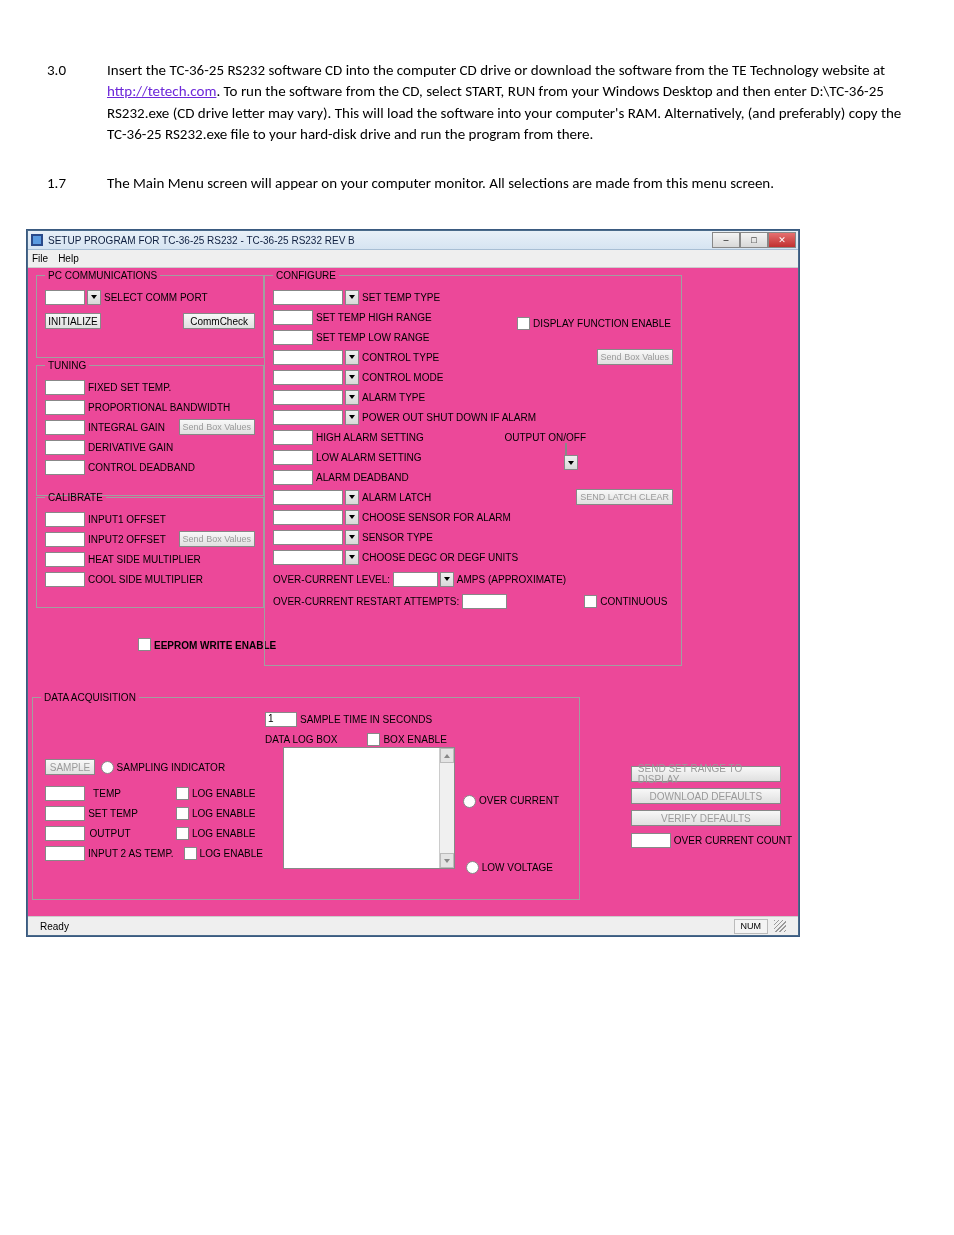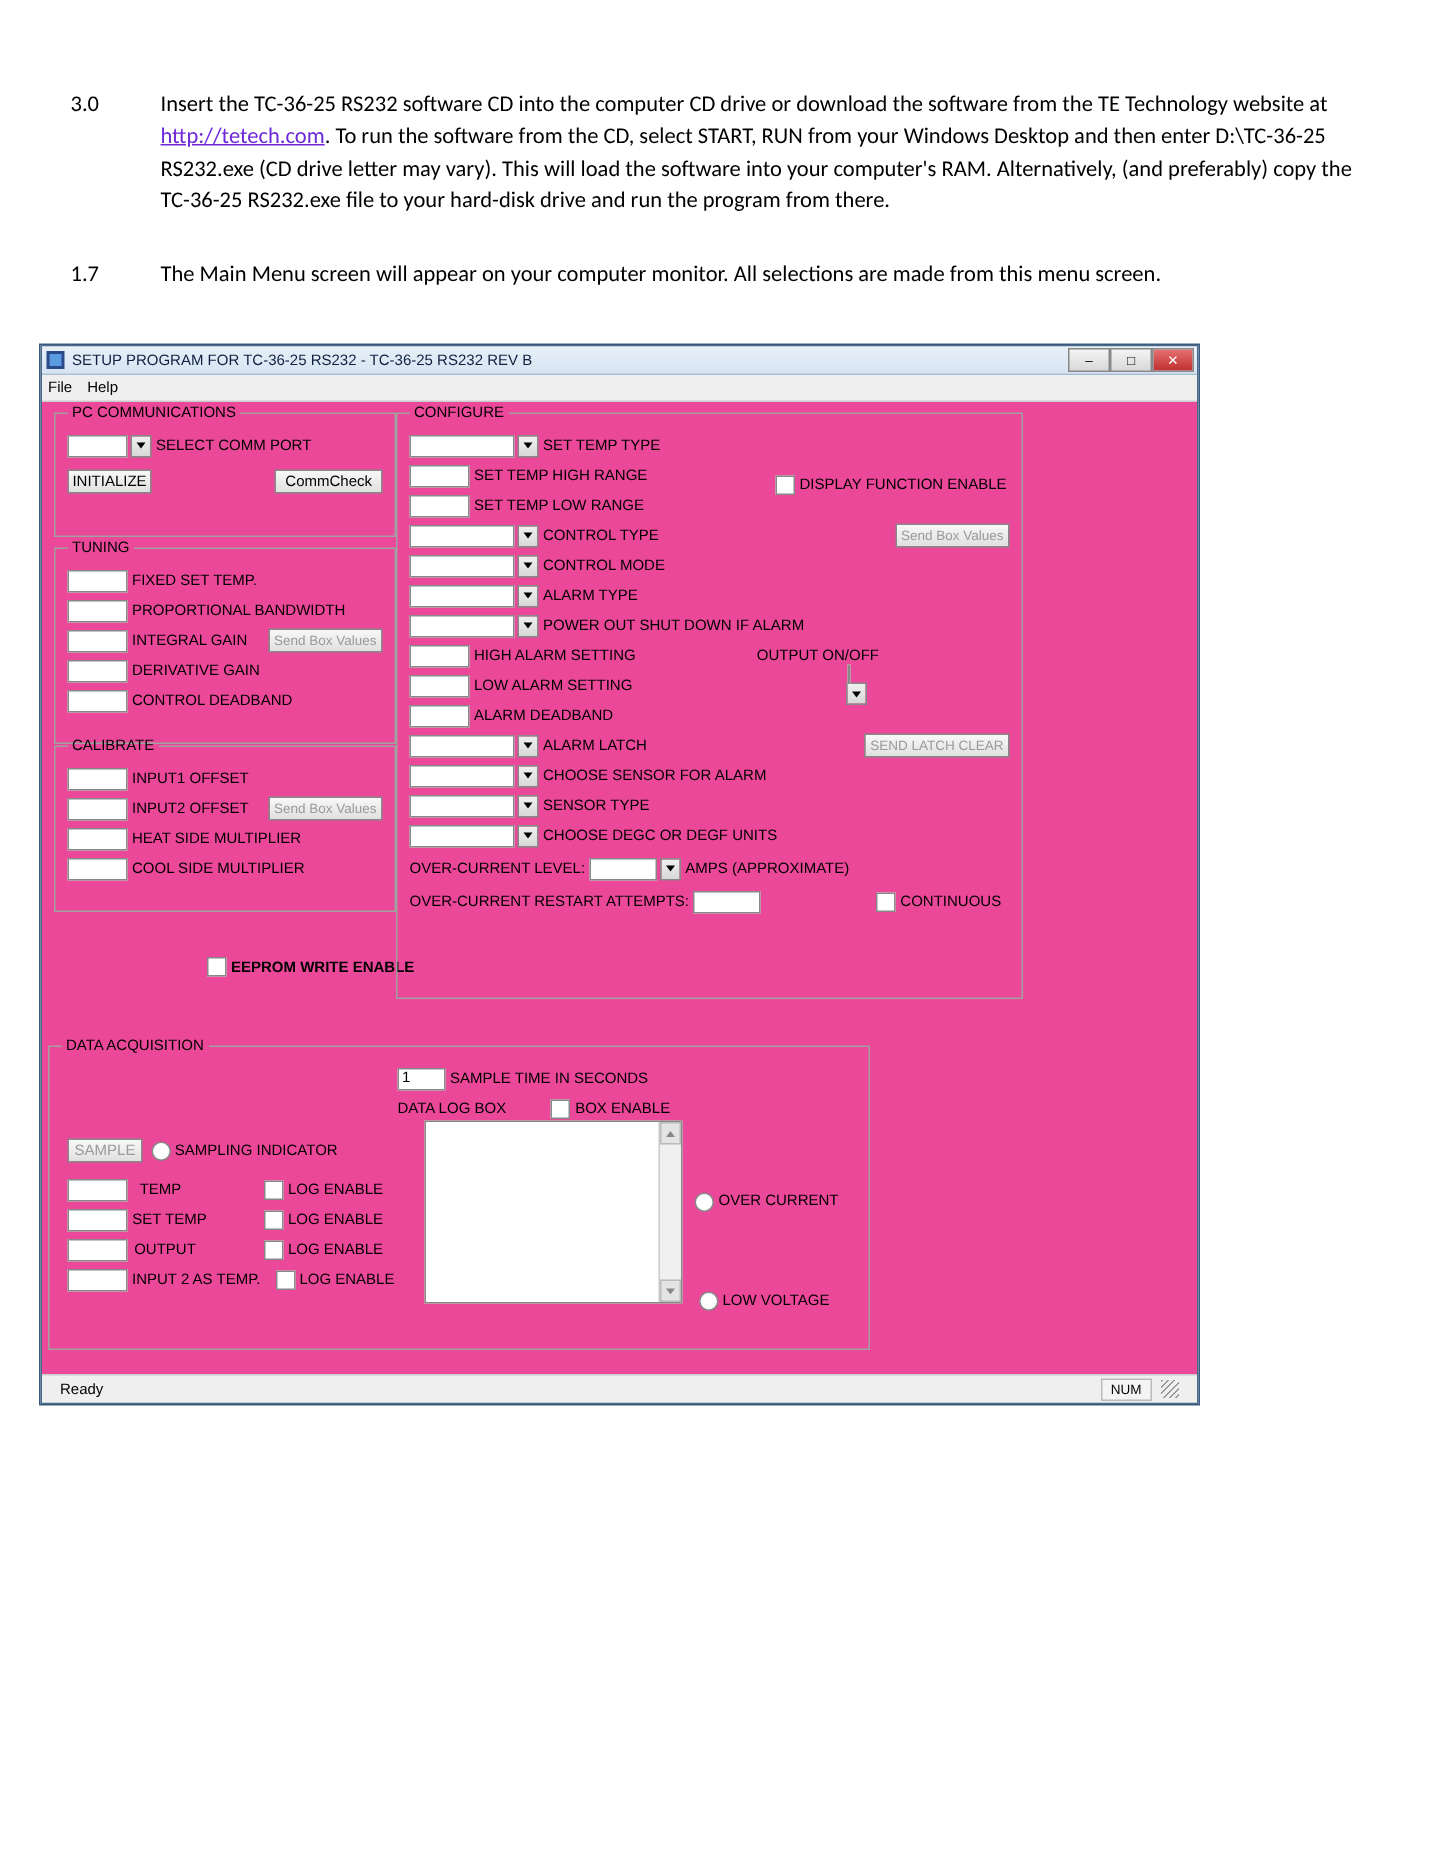--- a/index.html
+++ b/index.html
@@ -297,20 +297,29 @@
             </div>
 
           <div class="logbox" style="right:124px;top:44px;">
             <div class="scroll">
               <div class="up"></div>
               <div class="dn"></div>
             </div>
           </div>
         </fieldset>
 
+        <div class="sidebtns">
+          <span class="btn dis">SEND SET RANGE TO DISPLAY</span>
+          <span class="btn dis">DOWNLOAD DEFAULTS</span>
+          <span class="btn dis">VERIFY DEFAULTS</span>
+          <span class="row" style="justify-content:center;">
+              <span class="fld"></span>
+              <span class="lbl">OVER CURRENT COUNT</span>
+            </span>
+        </div>
 
       </div>
 
       <div class="statusbar">
         <span>Ready</span>
         <span style="display:flex;align-items:center;gap:6px;">
           <span class="status-cell">NUM</span>
           <span class="resize"></span>
         </span>
       </div>

